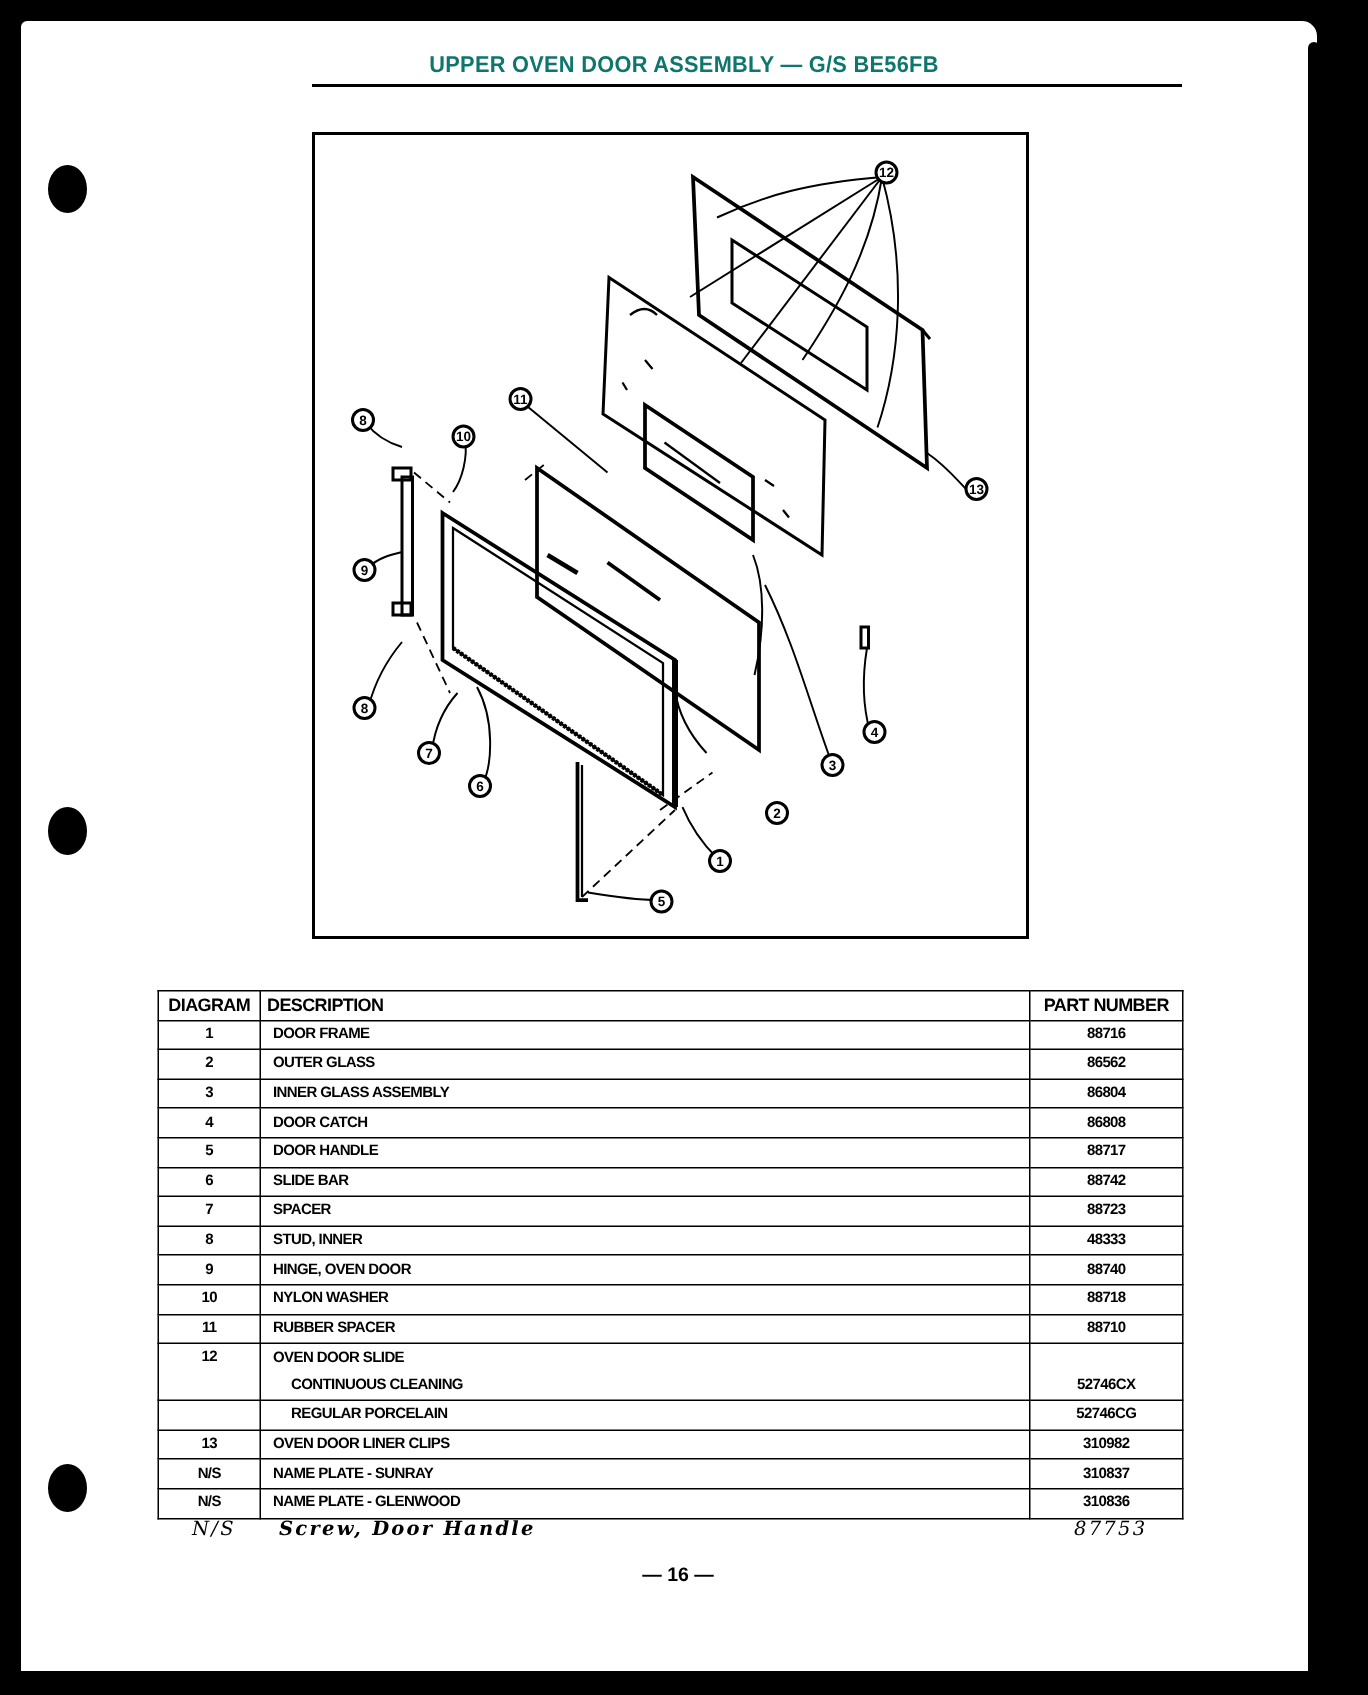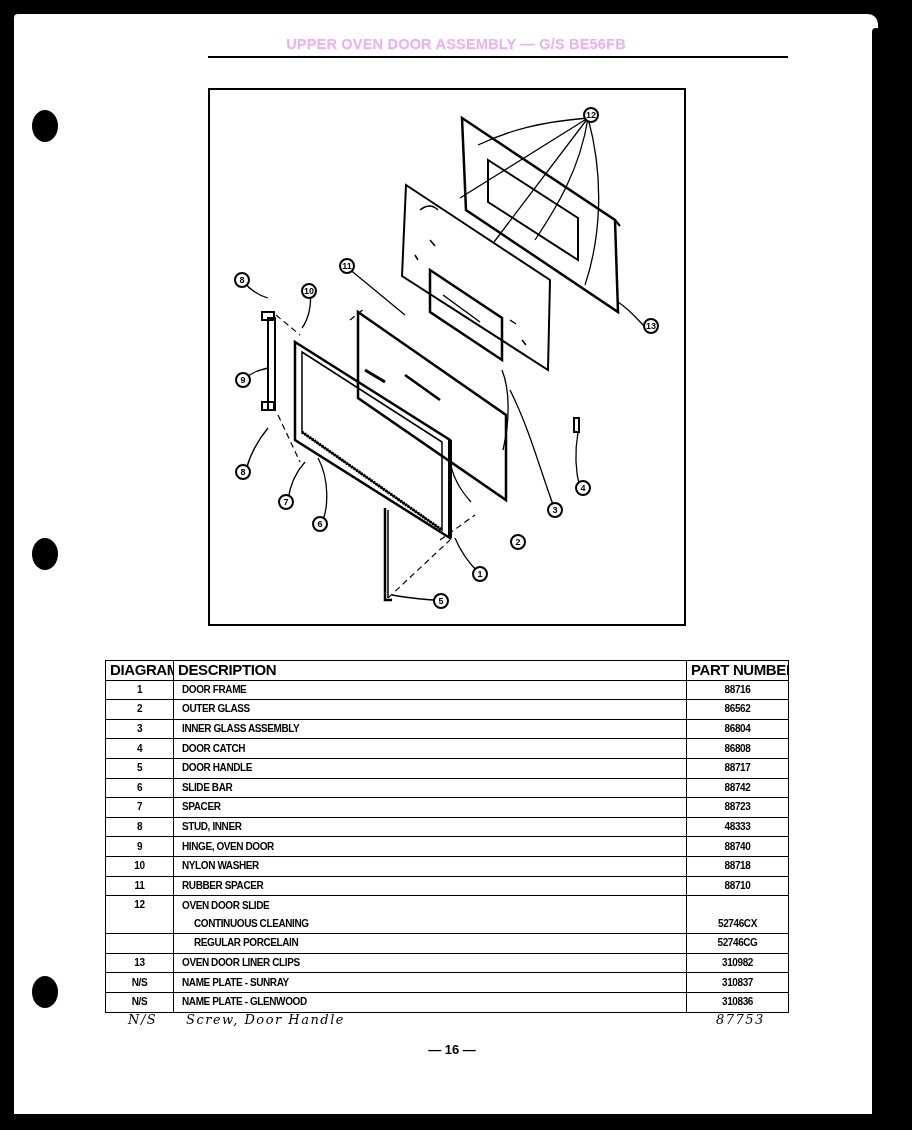--- a/index.html
+++ b/index.html
@@ -18,41 +18,41 @@
       background: #000; border-radius: 4px;
     }
     .right-edge {
       position: absolute; left: 893px; top: 0; width: 19px; height: 1130px; background: #000;
     }
     .punch {
       position: absolute; width: 26px; height: 32px; border-radius: 50%; background: #000;
     }
     .title {
       position: absolute; left: 0; top: 36px; width: 912px; text-align: center;
-      font-weight: bold; font-size: 14.5px; letter-spacing: 0.2px; color: #f0abfc;
+      font-weight: bold; font-size: 14.5px; letter-spacing: 0.2px; color: #0f766e;
       transform: scaleY(1.05);
     }
     .title-rule {
       position: absolute; left: 208px; top: 56px; width: 580px; height: 2px; background: #000;
     }
     .diagram-box {
       position: absolute; left: 208px; top: 88px; width: 474px; height: 534px;
       border: 2px solid #000; background: #fff;
     }
     .diagram-box svg { position: absolute; left: 0; top: 0; }
     table.parts {
       position: absolute; left: 105px; top: 660px; width: 683px;
       border-collapse: collapse; table-layout: fixed;
       font-weight: bold; font-size: 10px; color: #000; letter-spacing: -0.4px;
     }
     table.parts th, table.parts td {
       border: 1.5px solid #000; padding: 0 4px; height: 18.6px; line-height: 18px;
       white-space: nowrap; overflow: hidden;
     }
-    table.parts th { font-size: 15px; text-align: left; }
+    table.parts th { font-size: 12px; text-align: left; }
     table.parts th.c-diag, table.parts td.c-diag { text-align: center; }
     table.parts th.c-part, table.parts td.c-part { text-align: center; }
     table.parts td.c-desc { padding-left: 8px; }
     td .sub { display: block; padding-left: 12px; }
     td .multi { line-height: 18px; }
     .hand {
       position: absolute; top: 1012px; font-family: "DejaVu Serif", serif;
       font-style: italic; font-size: 13px; color: #000; letter-spacing: 1.5px;
     }
     .page-num {
@@ -305,16 +305,16 @@
     </tr>
     <tr>
       <td class="c-diag">N/S</td>
       <td class="c-desc">NAME PLATE - GLENWOOD</td>
       <td class="c-part">310836</td>
     </tr>
   </tbody>
 </table>
 
 <div class="hand" style="left:128px;">N/S</div>
-<div class="hand" style="left:186px;">Screw, Door Handle</div>
+<div class="hand" style="left:186px;font-weight:bold;">Screw, Door Handle</div>
 <div class="hand" style="left:716px;text-align:center;">87753</div>
 
 <div class="page-num">— 16 —</div>
 
 </body></html>

